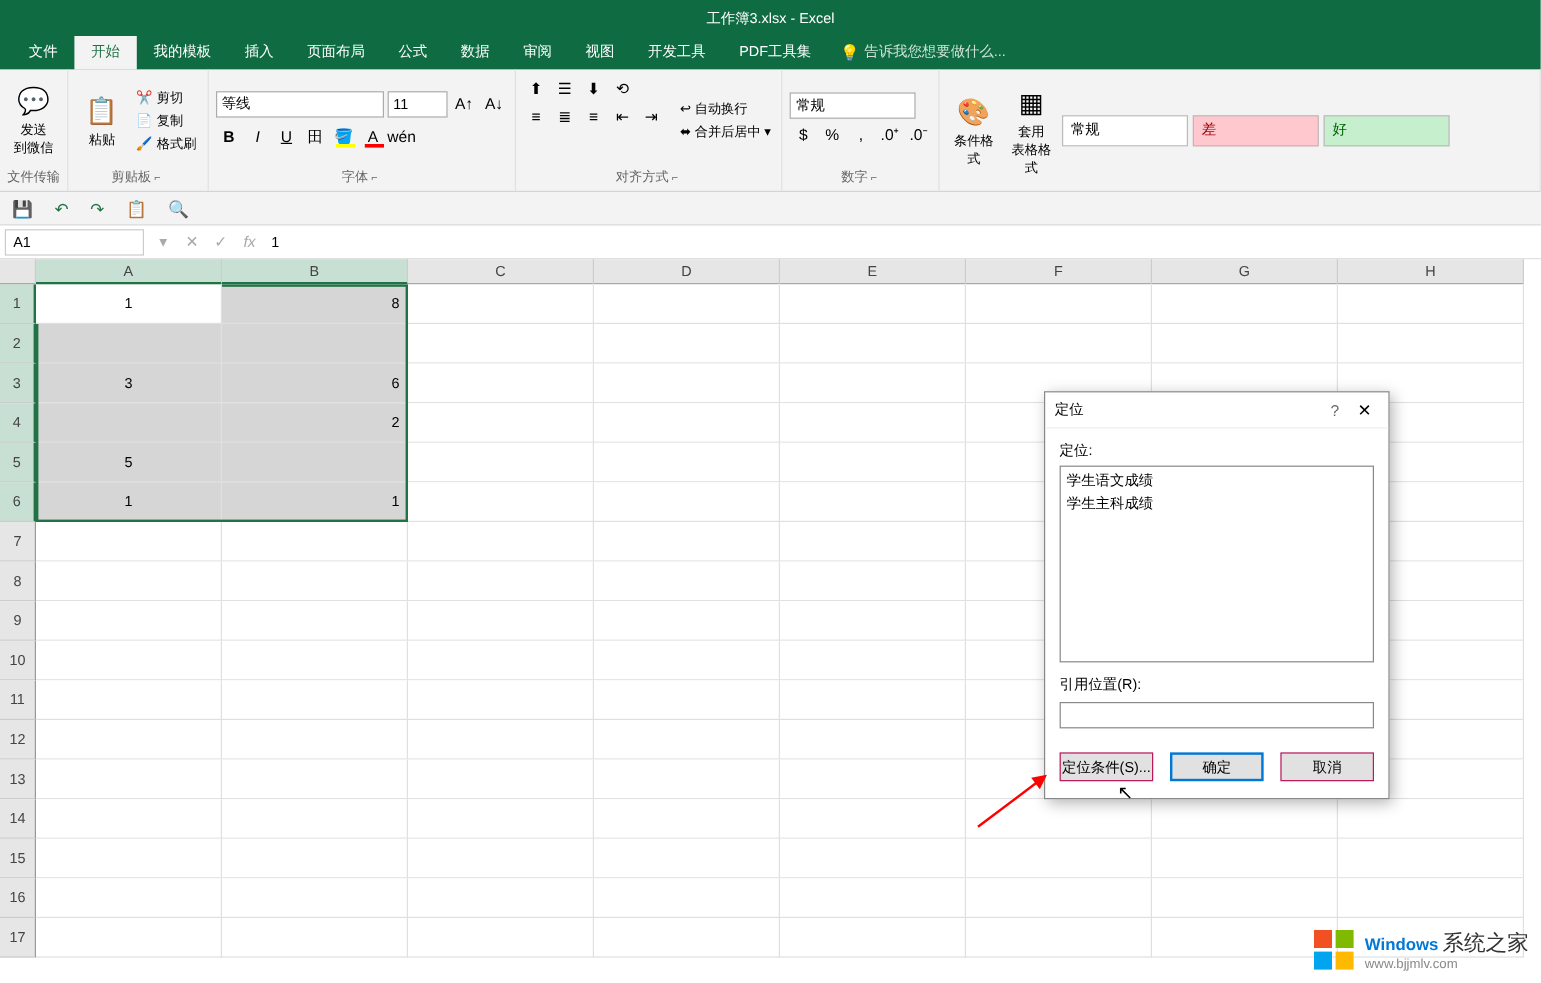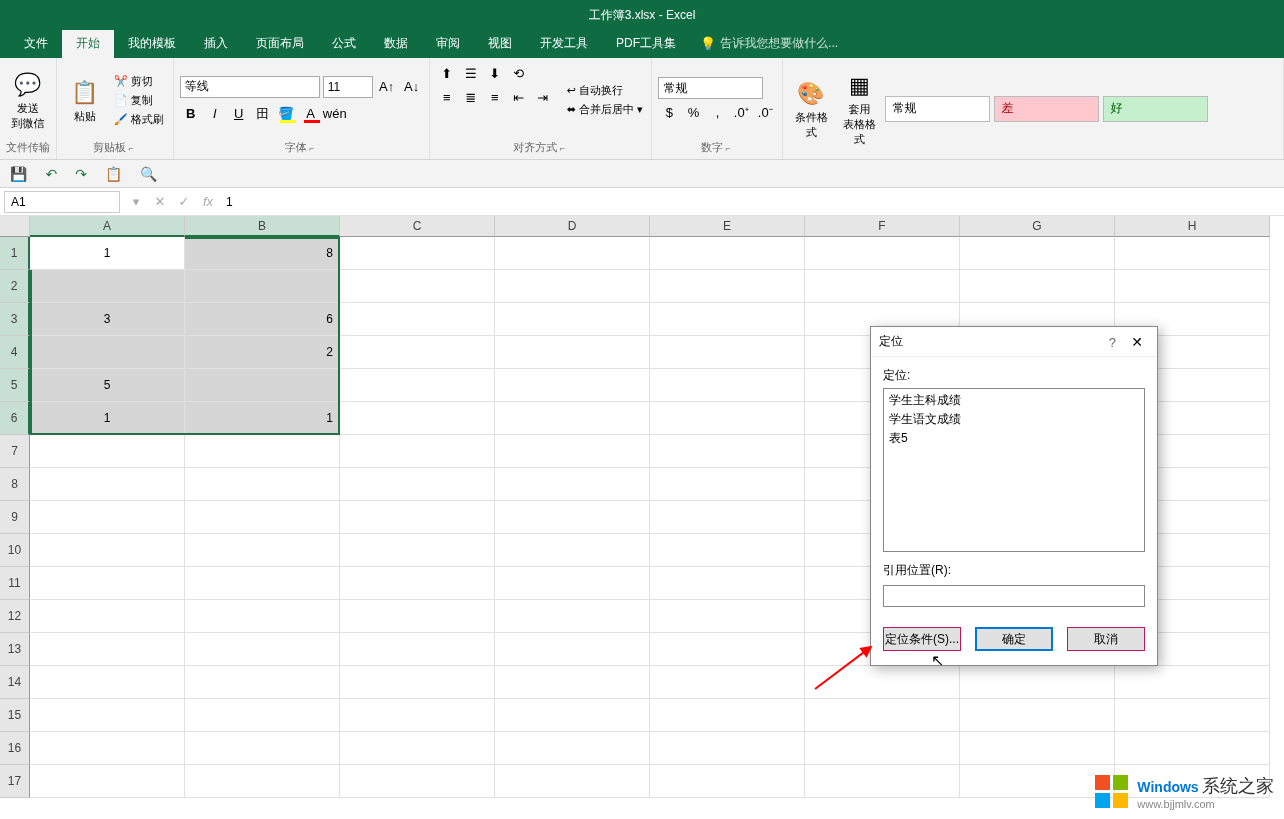--- a/index.html
+++ b/index.html
@@ -432,23 +432,22 @@
   <div class="dlg-title">
     <span>定位</span>
     <div>
       <span class="dlg-help">?</span>
       <span class="dlg-close">✕</span>
     </div>
   </div>
   <div class="dlg-body">
     <div class="dlg-label">定位:</div>
     <div class="dlg-list">
+      <div>学生语文成绩</div>
       <div>学生主科成绩</div>
-      <div>学生语文成绩</div>
-      <div>表5</div>
     </div>
     <div class="dlg-label" style="margin-top:10px">引用位置(R):</div>
     <input class="dlg-input" value="" style="">
   </div>
   <div class="dlg-buttons">
     <button class="dlg-btn">定位条件(S)...</button>
     <button class="dlg-btn primary">确定</button>
     <button class="dlg-btn">取消</button>
   </div>
 </div>

